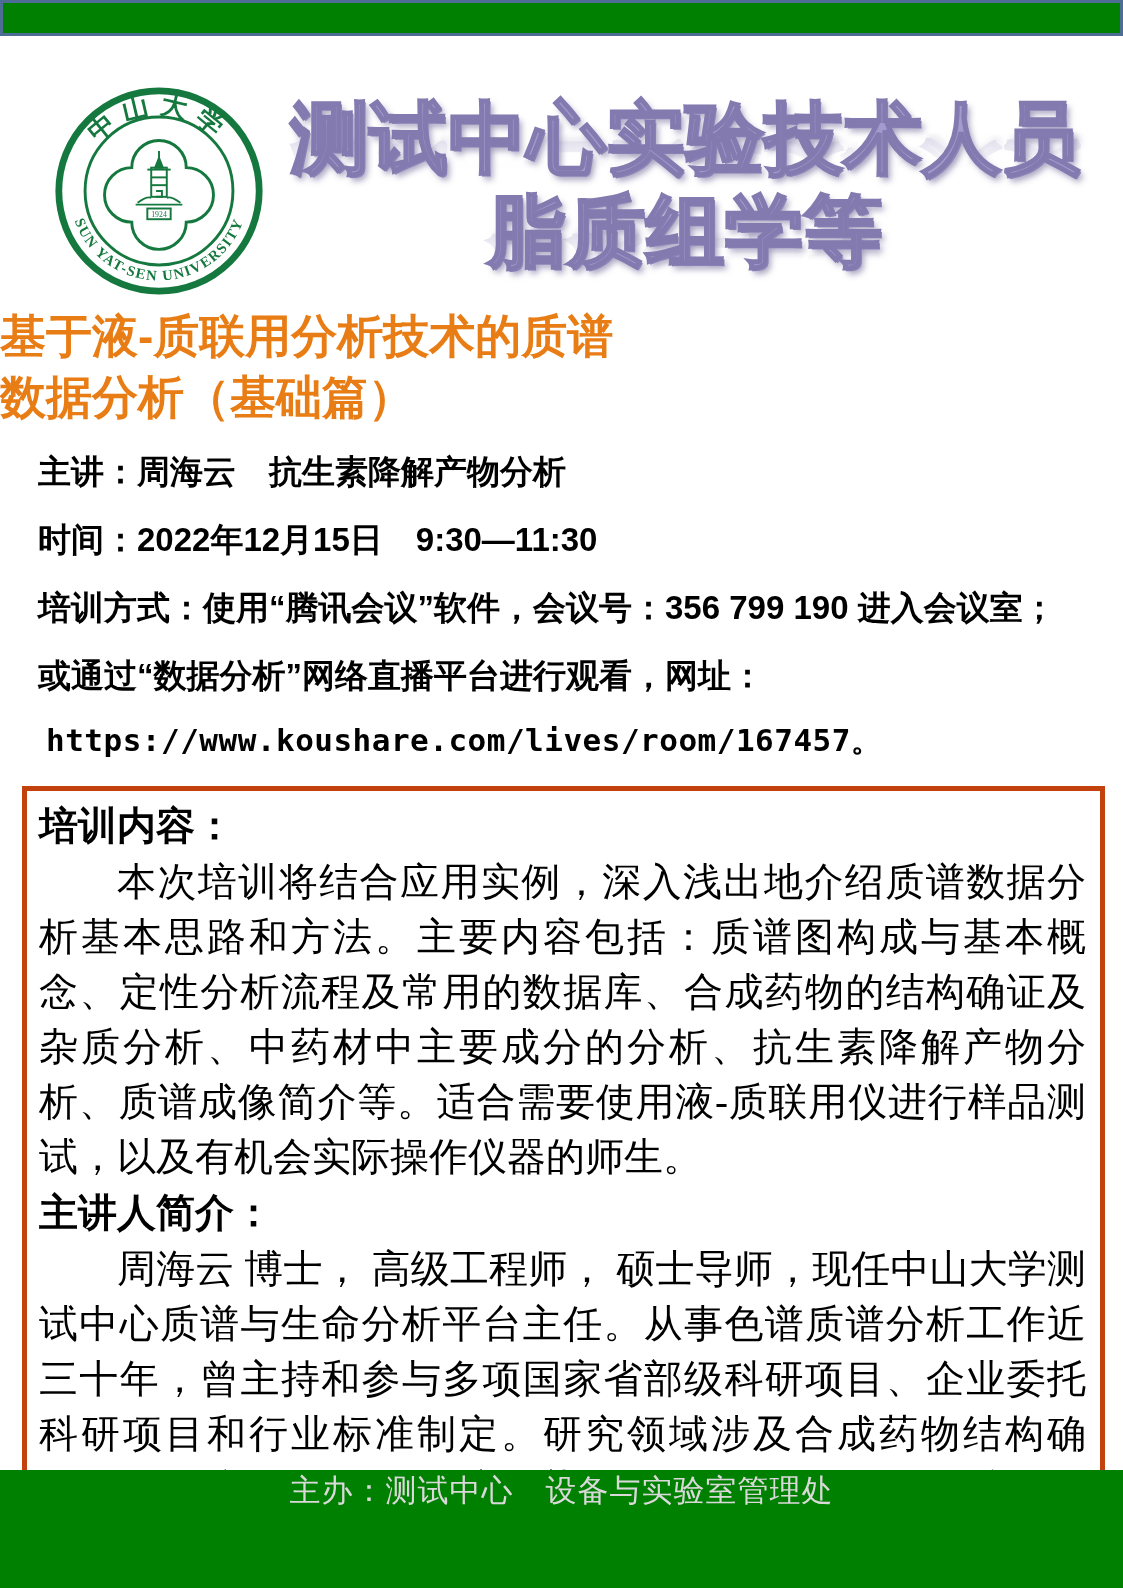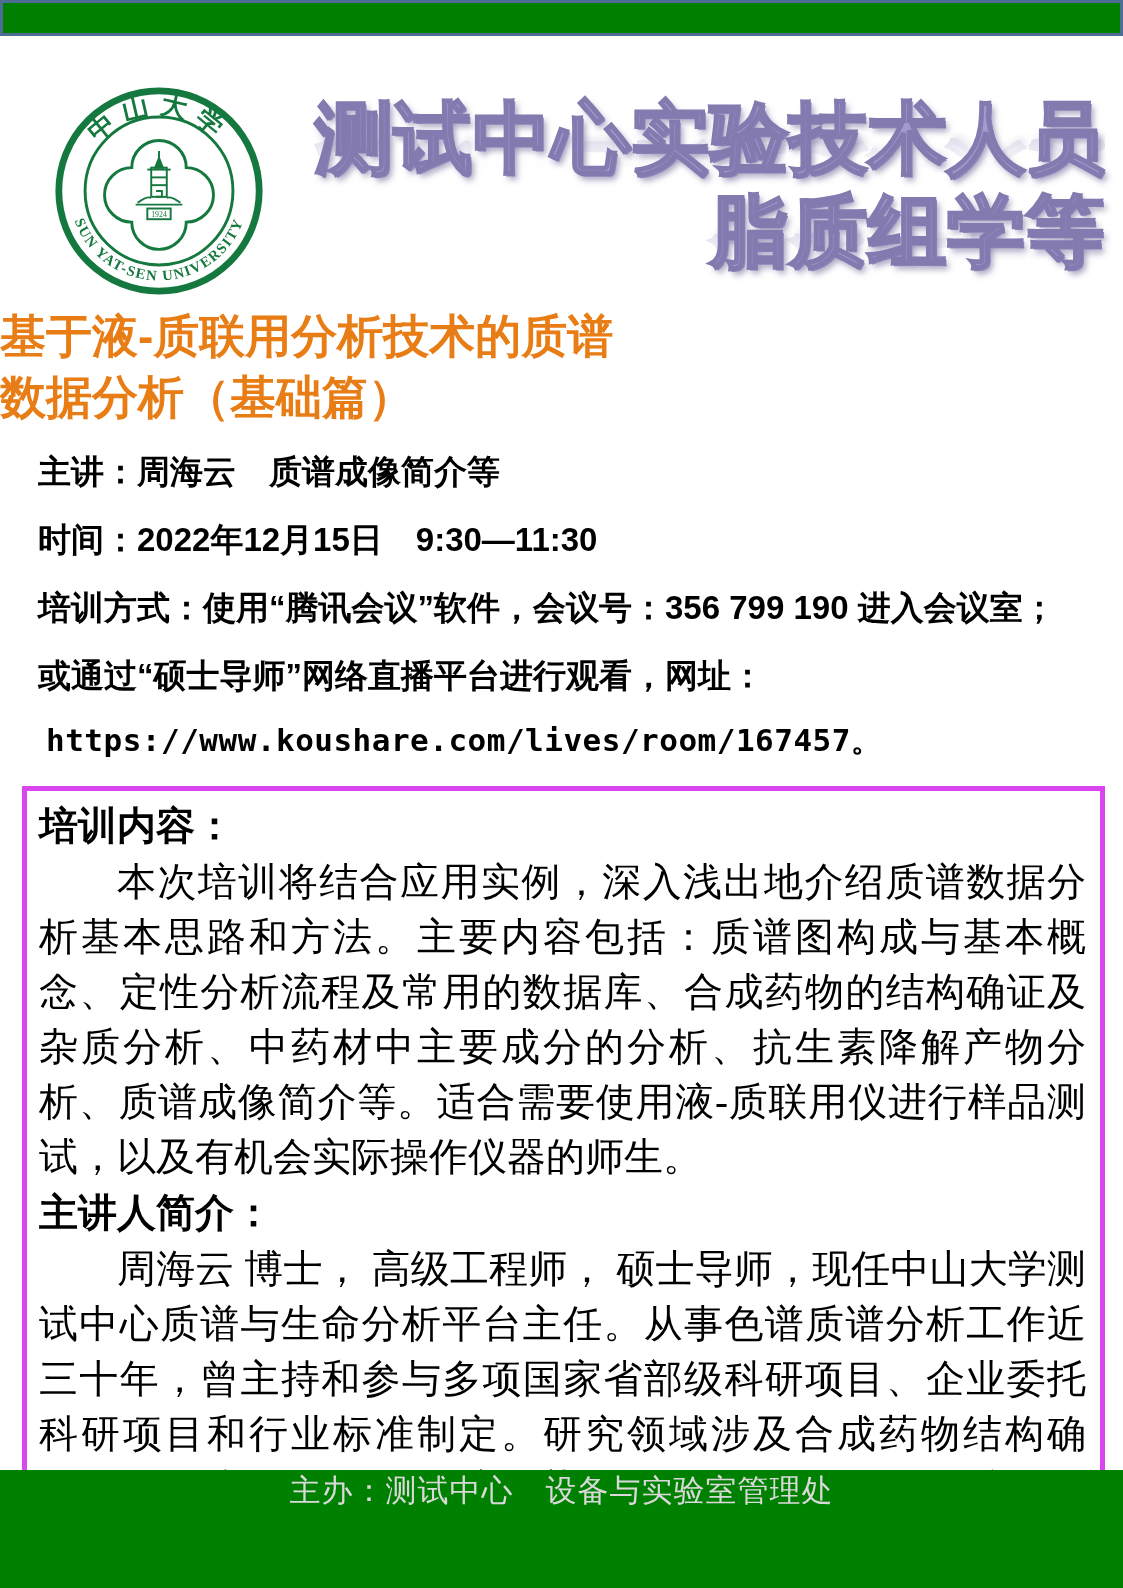--- a/index.html
+++ b/index.html
@@ -27,21 +27,21 @@
     padding-top: 84px;
   }
   .logo-wrap {
     flex: 0 0 auto;
     margin-left: 52px;
     width: 214px;
     height: 214px;
   }
   .title-block {
     flex: 1 1 auto;
-    text-align: right;
+    text-align: center;
     padding-top: 8px;
     padding-right: 18px;
   }
   .wordart {
     font-size: 78px;
     font-weight: bold;
     line-height: 93px;
     letter-spacing: 1px;
     color: #a49ace;
     -webkit-text-stroke: 2.5px #837bb0;
@@ -73,21 +73,21 @@
     font-family: "DejaVu Sans Mono", monospace;
     font-size: 31px;
     letter-spacing: 0.5px;
     margin-top: -4px;
     margin-left: 8px;
   }
   
   .content-box {
     margin: 6px 18px 0 22px;
     height: 714px;
-    border: 5px solid #d946ef;
+    border: 5px solid #c2410c;
     padding: 6px 14px 8px 12px;
     overflow: hidden;
     font-family: "Liberation Serif", serif;
     color: #000000;
   }
   .content-box h2 {
     font-size: 39px;
     font-weight: bold;
     line-height: 57px;
   }
@@ -159,24 +159,24 @@
       <div class="wordart">脂质组学等</div>
     </div>
   </div>
 
   <div class="subtitle">
     <div>基于液-质联用分析技术的质谱</div>
     <div>数据分析（基础篇）</div>
   </div>
 
   <div class="info">
-    <p>主讲：周海云　质谱成像简介等</p>
+    <p>主讲：周海云　抗生素降解产物分析</p>
     <p>时间：2022年12月15日　9:30—11:30</p>
     <p>培训方式：使用“腾讯会议”软件，会议号：356 799 190 进入会议室；</p>
-    <p>或通过“硕士导师”网络直播平台进行观看，网址：</p>
+    <p>或通过“数据分析”网络直播平台进行观看，网址：</p>
     <p class="url">https://www.koushare.com/lives/room/167457。</p>
   </div>
 
   <div class="content-box">
     <h2>培训内容：</h2>
     <p class="para">本次培训将结合应用实例，深入浅出地介绍质谱数据分析基本思路和方法。主要内容包括：质谱图构成与基本概念、定性分析流程及常用的数据库、合成药物的结构确证及杂质分析、中药材中主要成分的分析、抗生素降解产物分析、质谱成像简介等。适合需要使用液-质联用仪进行样品测试，以及有机会实际操作仪器的师生。</p>
     <h2>主讲人简介：</h2>
     <p class="para">周海云 博士， 高级工程师， 硕士导师，现任中山大学测试中心质谱与生命分析平台主任。从事色谱质谱分析工作近三十年，曾主持和参与多项国家省部级科研项目、企业委托科研项目和行业标准制定。研究领域涉及合成药物结构确证、天然产物分析、环境污染物及降解物分析、脂质组学等。</p>
   </div>
 

